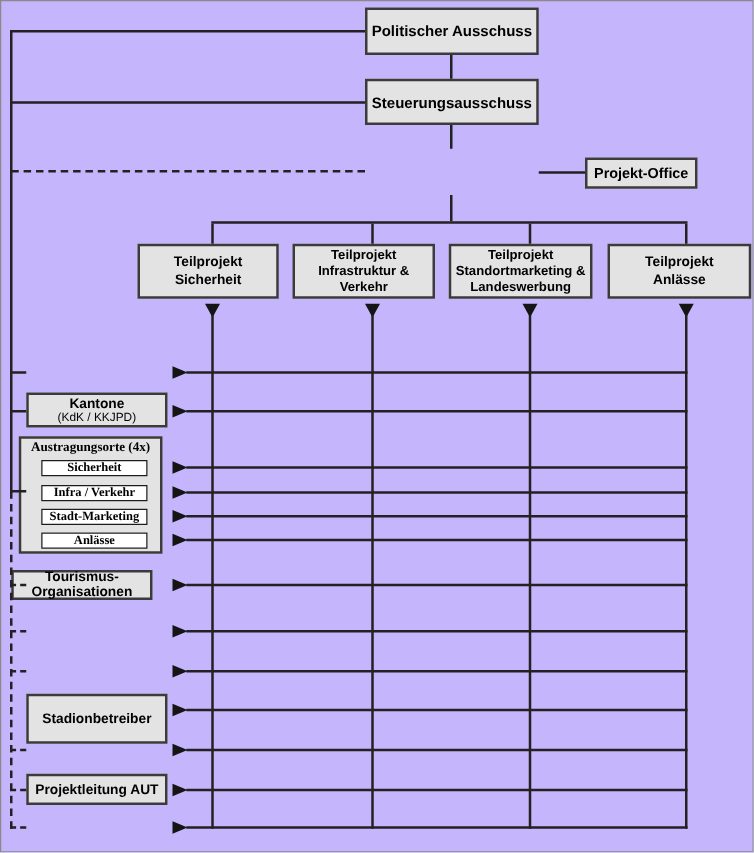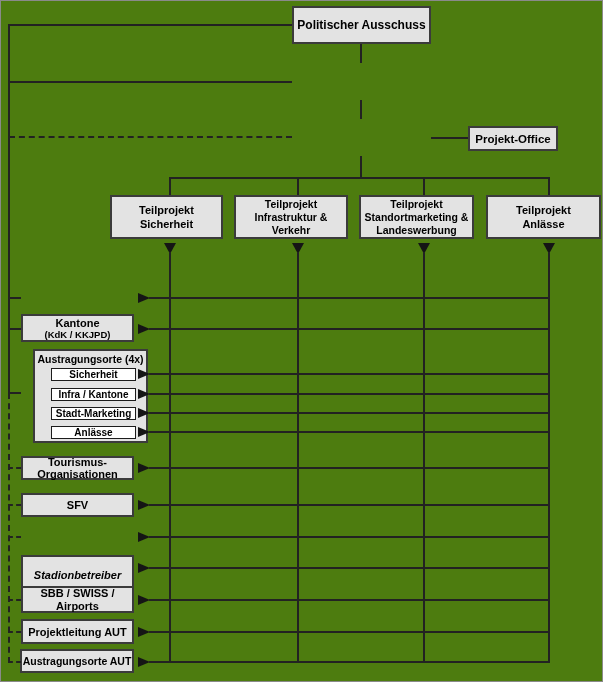--- a/index.html
+++ b/index.html
@@ -1,18 +1,18 @@
 <!DOCTYPE html>
 <html><head>
 <meta charset="utf-8">
 <style>
   html,body { margin:0; padding:0; background:#ffffff; }
   .canvas {
     position:relative; width:603px; height:682px;
-    background:#4d7c0f; border:1px solid #8a8a8a; box-sizing:border-box;
+    background:#c4b5fd; border:1px solid #8a8a8a; box-sizing:border-box;
     font-family:"Liberation Sans", sans-serif; overflow:hidden;
   }
   .node {
     position:absolute; box-sizing:border-box;
     background:#e3e3e3; border:2px solid #3b3b3b;
     display:flex; align-items:center; justify-content:center;
     text-align:center; font-weight:bold; color:#000;
     white-space:pre-line;
   }
   .node-inner {
@@ -36,30 +36,31 @@
   .arrow-right {
     position:absolute; width:0; height:0;
     border-top:5px solid transparent; border-bottom:5px solid transparent;
     border-left:12px solid #151515;
   }
   .arrow-down {
     position:absolute; width:0; height:0;
     border-left:6px solid transparent; border-right:6px solid transparent;
     border-top:11px solid #151515;
   }
-  .sub { font-weight:bold; font-size:9.5px; line-height:11px; }
+  .sub { font-weight:normal; font-size:9.5px; line-height:11px; }
   .ttl { font-size:11px; line-height:12px; }
 </style>
 </head>
 <body>
 
 <div class="canvas">
 
   <div class="node" style="left:291px;top:5px;width:139px;height:38px;font-size:12px;">Politischer Ausschuss</div>
 
+  <div class="node" style="left:291px;top:62px;width:139px;height:37px;font-size:12px;">Steuerungsausschuss</div>
 
 
   <div class="node" style="left:467px;top:125px;width:90px;height:25px;font-size:11.5px;">Projekt-Office</div>
 
   <div class="node" style="left:109px;top:194px;width:113px;height:44px;font-size:11px;line-height:14px;">Teilprojekt
 Sicherheit</div>
 
   <div class="node" style="left:233px;top:194px;width:114px;height:44px;font-size:10.5px;line-height:13px;">Teilprojekt
 Infrastruktur &amp;
 Verkehr</div>
@@ -70,42 +71,38 @@
 
   <div class="node" style="left:485px;top:194px;width:115px;height:44px;font-size:11px;line-height:14px;">Teilprojekt
 Anlässe</div>
 
 
   <div class="node" style="left:20px;top:313px;width:113px;height:28px;flex-direction:column;">
     <span class="ttl">Kantone</span>
     <span class="sub">(KdK / KKJPD)</span>
   </div>
 
-  <div class="group-box" style="left:32px;top:348px;width:115px;height:94px;">
+  <div class="group-box" style="left:14px;top:348px;width:115px;height:94px;font-family:Liberation Serif, serif;">
     <div class="group-title">Austragungsorte (4x)</div>
     <div class="node-inner" style="left:16px;top:17px;width:85px;height:13px;">Sicherheit</div>
-    <div class="node-inner" style="left:16px;top:37px;width:85px;height:13px;">Infra / Kantone</div>
+    <div class="node-inner" style="left:16px;top:37px;width:85px;height:13px;">Infra / Verkehr</div>
     <div class="node-inner" style="left:16px;top:56px;width:85px;height:13px;">Stadt-Marketing</div>
     <div class="node-inner" style="left:16px;top:75px;width:85px;height:13px;">Anlässe</div>
   </div>
 
-  <div class="node" style="left:20px;top:455px;width:113px;height:24px;font-size:11px;line-height:12px;">Tourismus-
+  <div class="node" style="left:8px;top:455px;width:113px;height:24px;font-size:11px;line-height:12px;">Tourismus-
 Organisationen</div>
 
-  <div class="node" style="left:20px;top:492px;width:113px;height:24px;font-size:11px;">SFV</div>
 
 
-  <div class="node" style="left:20px;top:554px;width:113px;height:40px;font-size:11px;font-style:italic;">Stadionbetreiber</div>
+  <div class="node" style="left:20px;top:554px;width:113px;height:40px;font-size:11px;">Stadionbetreiber</div>
 
-  <div class="node" style="left:20px;top:585px;width:113px;height:27px;font-size:11px;line-height:13px;">SBB / SWISS /
-Airports</div>
 
   <div class="node" style="left:20px;top:618px;width:113px;height:25px;font-size:11px;">Projektleitung AUT</div>
 
-  <div class="node" style="left:19px;top:648px;width:114px;height:24px;font-size:10.5px;">Austragungsorte AUT</div>
 
   <div class="line" style="left:359px;top:43px;width:2px;height:19px;"></div>
   <div class="line" style="left:359px;top:99px;width:2px;height:19px;"></div>
   <div class="line" style="left:359px;top:155px;width:2px;height:21px;"></div>
   <div class="line" style="left:430px;top:136px;width:37px;height:2px;"></div>
 
   <div class="line" style="left:168px;top:176px;width:381px;height:2px;"></div>
   <div class="line" style="left:168px;top:178px;width:2px;height:16px;"></div>
   <div class="line" style="left:296px;top:178px;width:2px;height:16px;"></div>
   <div class="line" style="left:422px;top:178px;width:2px;height:16px;"></div>

